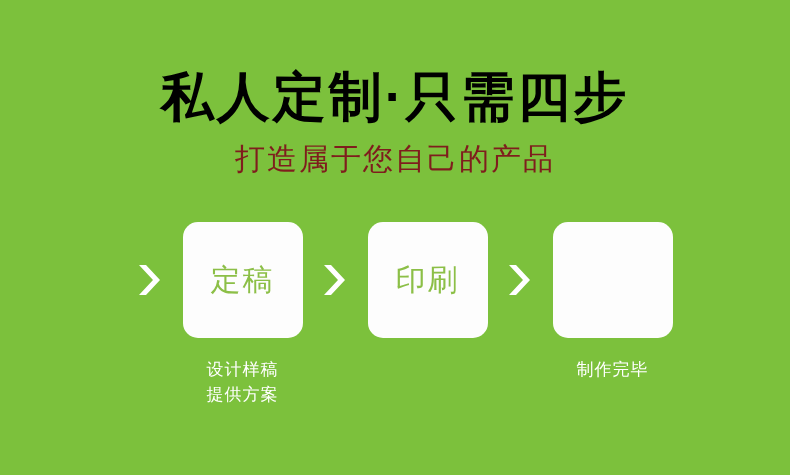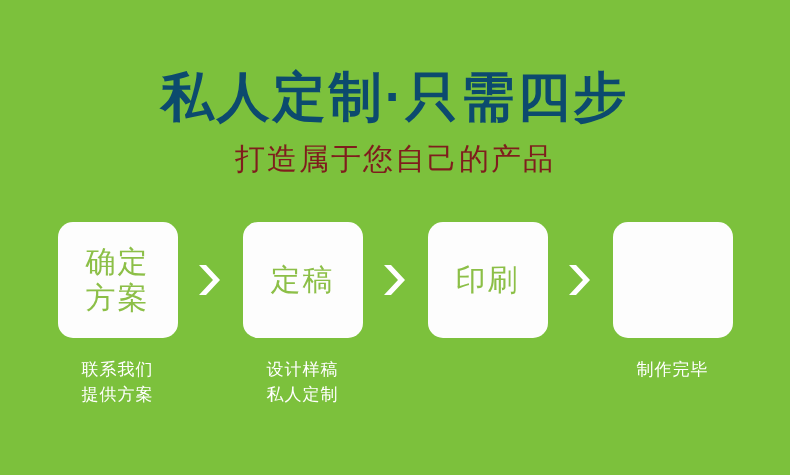--- a/index.html
+++ b/index.html
@@ -30,21 +30,21 @@
     width: 790px;
     text-align: center;
   }
 
   #main-title {
     margin: 0;
     padding-top: 66px;
     font-size: 53px;
     line-height: 62px;
     font-weight: bold;
-    color: #0c4a6e;
+    color: #000000;
     letter-spacing: 3px;
     white-space: nowrap;
   }
 
   #sub-title {
     margin: 0;
     padding-top: 12px;
     font-size: 30px;
     line-height: 38px;
     font-weight: normal;
@@ -126,44 +126,34 @@
 
 <div id="banner">
 
   <div id="header">
     <div id="main-title">私人定制·只需四步</div>
     <div id="sub-title">打造属于您自己的产品</div>
   </div>
 
   <div id="steps">
 
-    <div class="step">
-      <div class="step-card">
-        <div class="step-card-line">确定</div>
-        <div class="step-card-line">方案</div>
-      </div>
-      <div class="step-caption">
-        <div class="step-caption-line">联系我们</div>
-        <div class="step-caption-line">提供方案</div>
-      </div>
-    </div>
 
     <div class="arrow">
       <svg width="26" height="34" viewBox="0 0 26 34" aria-hidden="true">
         <path d="M2 2 L16 17 L2 32 L9 32 L23 17 L9 2 Z" fill="#ffffff"></path>
       </svg>
     </div>
 
     <div class="step">
       <div class="step-card">
         <div class="step-card-line">定稿</div>
       </div>
       <div class="step-caption">
         <div class="step-caption-line">设计样稿</div>
-        <div class="step-caption-line">私人定制</div>
+        <div class="step-caption-line">提供方案</div>
       </div>
     </div>
 
     <div class="arrow">
       <svg width="26" height="34" viewBox="0 0 26 34" aria-hidden="true">
         <path d="M2 2 L16 17 L2 32 L9 32 L23 17 L9 2 Z" fill="#ffffff"></path>
       </svg>
     </div>
 
     <div class="step">

